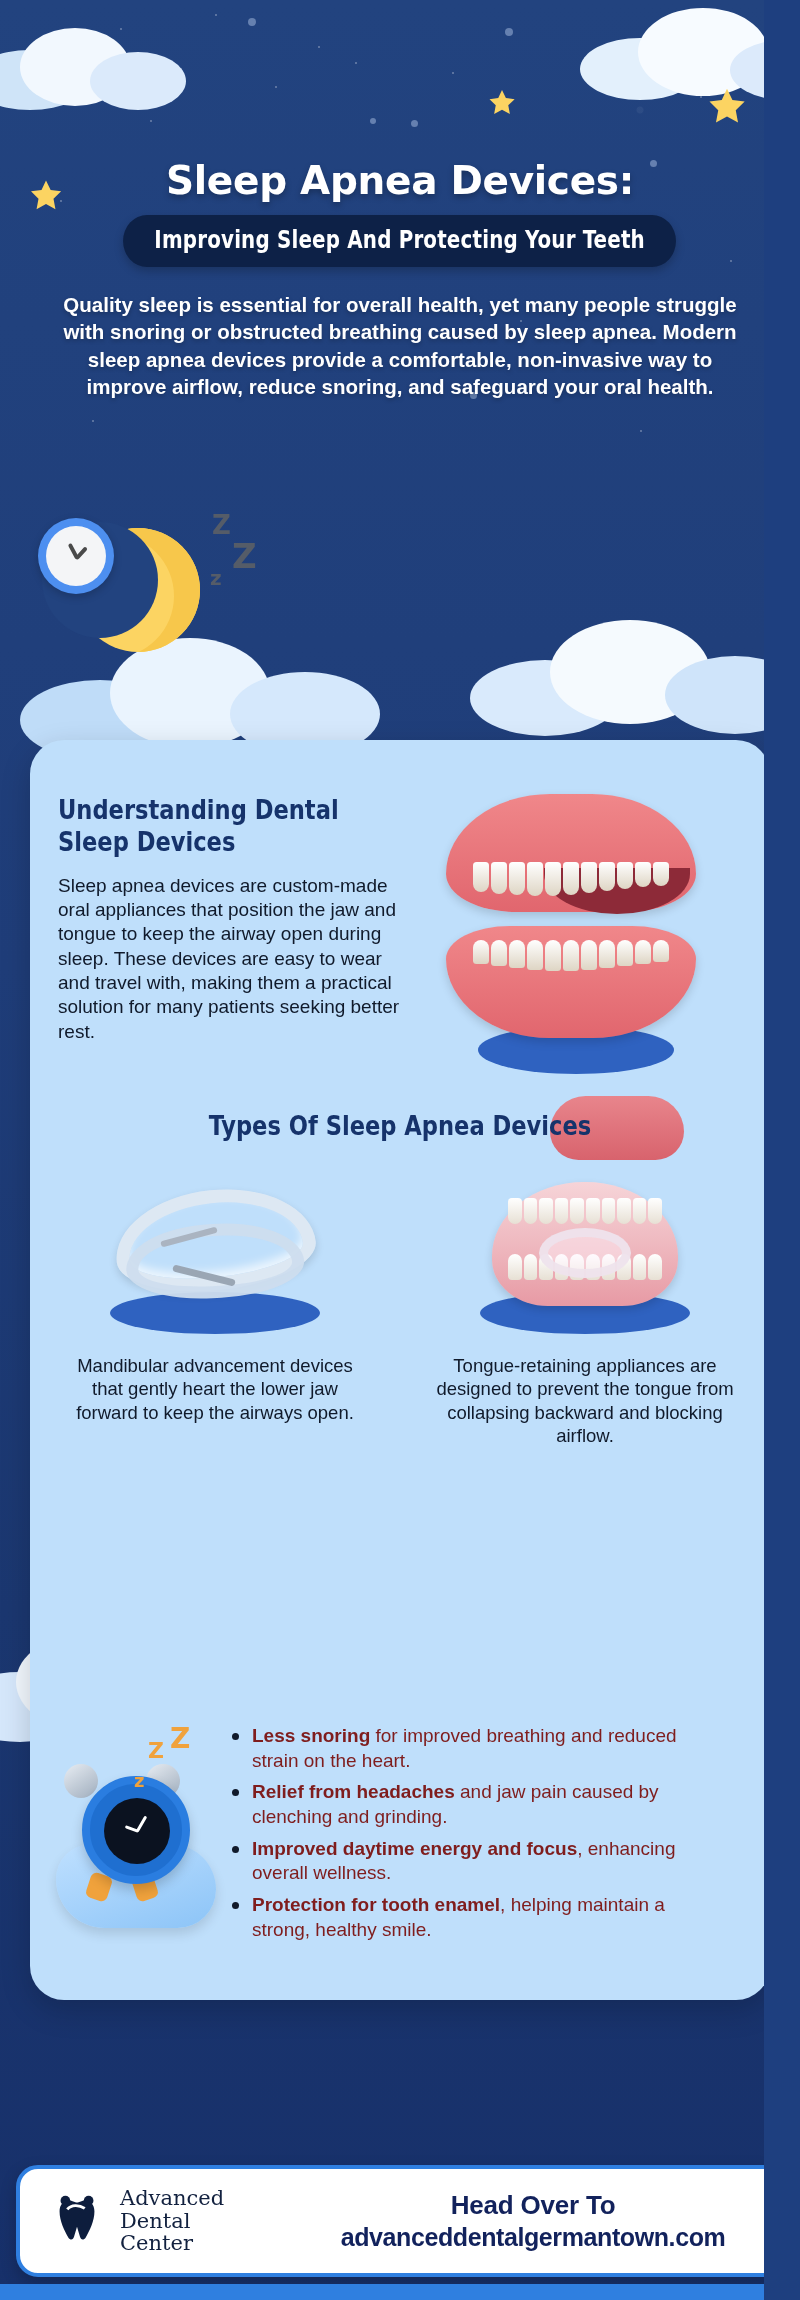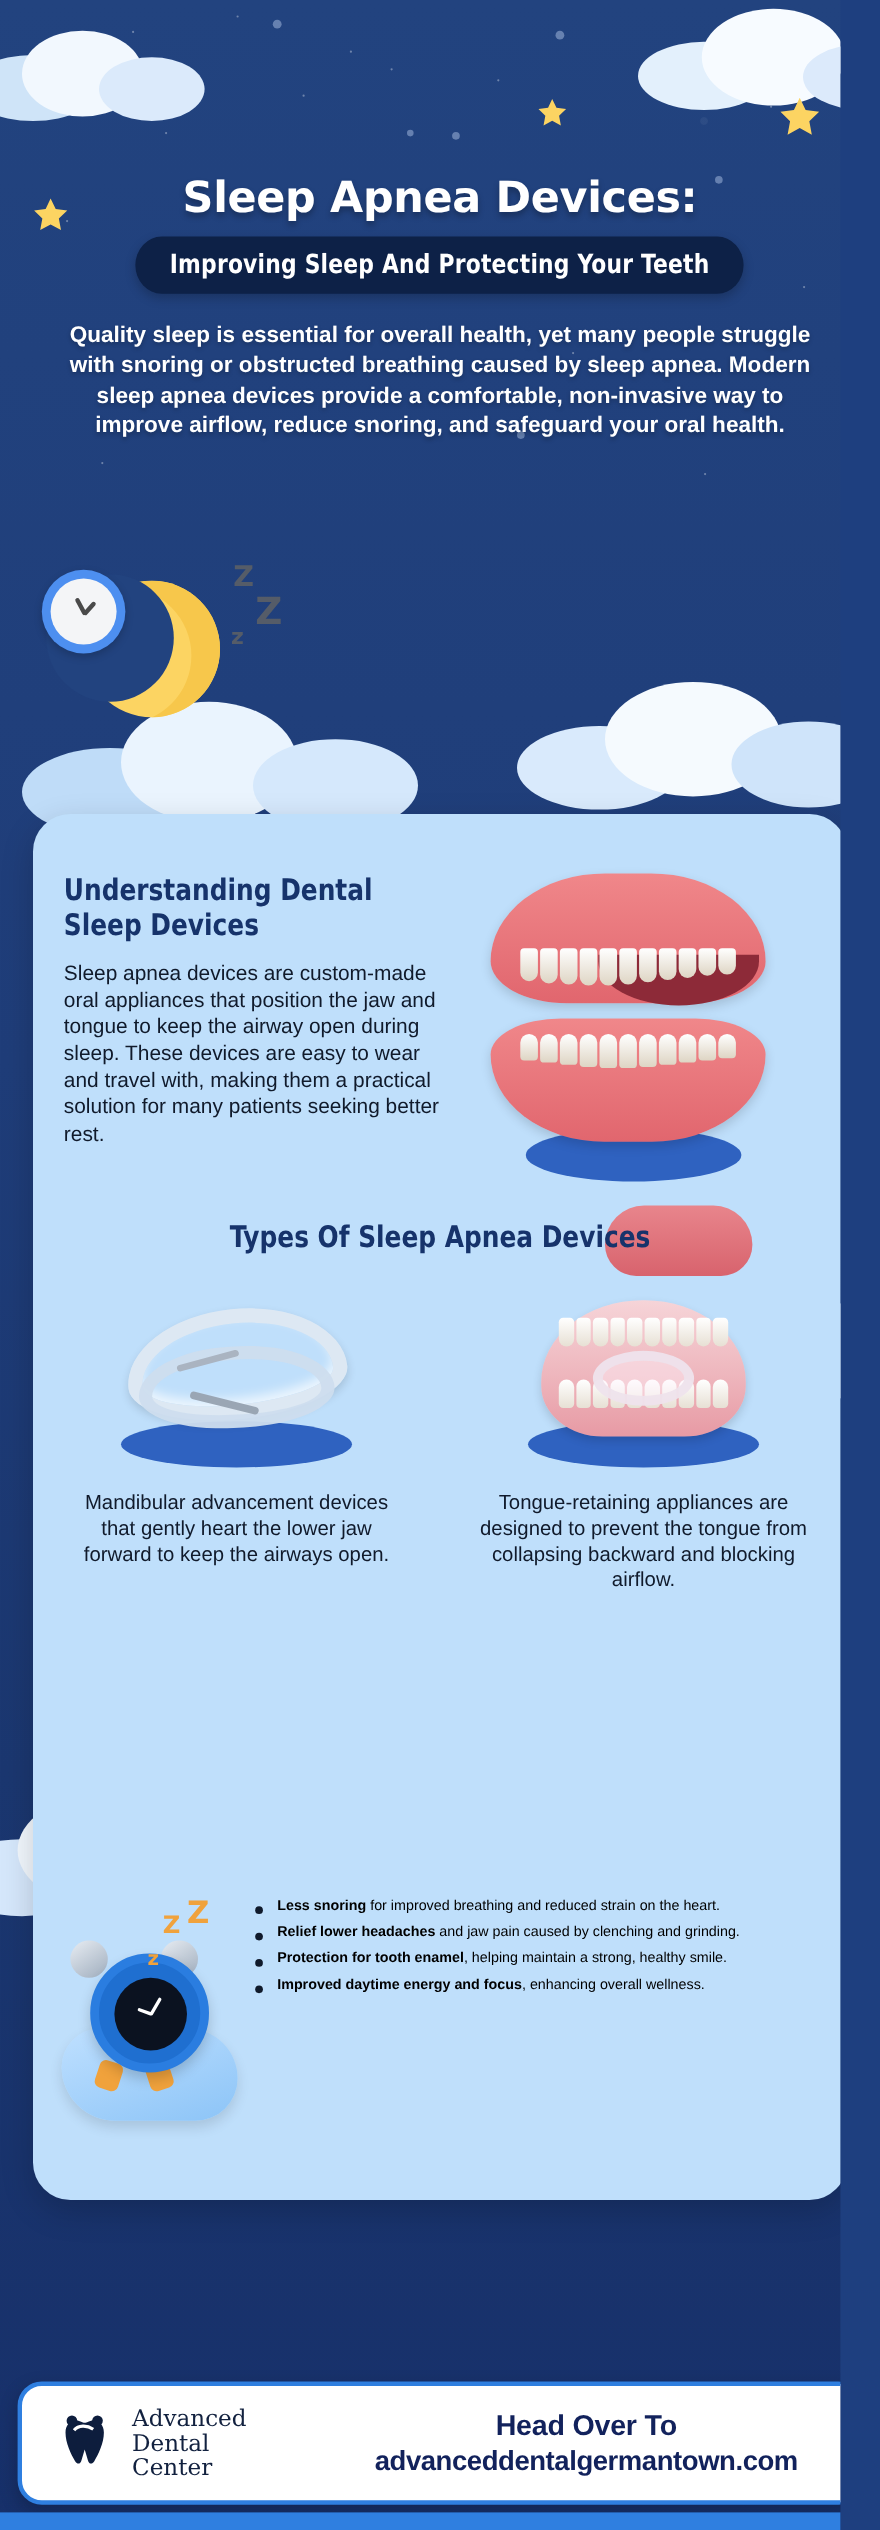--- a/index.html
+++ b/index.html
@@ -205,22 +205,22 @@
   .foot.l { left:58px; bottom:40px; transform:rotate(18deg); }
   .foot.r { left:104px; bottom:40px; transform:rotate(-18deg); }
   .bz { position:absolute; color:#f0a23c; font-weight:bold; font-family:"DejaVu Sans",sans-serif; }
   .bz1 { left:118px; top:18px; font-size:22px; }
   .bz2 { left:140px; top:2px;  font-size:28px; }
   .bz3 { left:104px; top:50px; font-size:18px; }
 
   .ben-list { width:520px; padding-right:26px; padding-top:4px; }
   .ben-list ul { list-style:none; }
   .ben-list li {
-    position:relative; color:#000000;
-    font-size:13px; line-height:1.3; padding-left:22px; margin-bottom:7px;
+    position:relative; color:#7f1d1d;
+    font-size:19px; line-height:1.3; padding-left:22px; margin-bottom:7px;
   }
   .ben-list li:before {
     content:""; position:absolute; left:2px; top:9px;
     width:7px; height:7px; border-radius:50%; background:#101a2b;
   }
   .ben-list b { font-weight:bold; }
 
   
   .cta {
     position:absolute; left:0; top:2035px; width:800px; text-align:center;
@@ -452,23 +452,23 @@
               <span class="ah2"></span>
             </div>
           </div>
         <span class="bz bz1">Z</span>
         <span class="bz bz2">Z</span>
         <span class="bz bz3">z</span>
       </div>
       <div class="ben-list">
         <ul>
           <li><b>Less snoring</b><span> for improved breathing and reduced strain on the heart.</span></li>
-          <li><b>Relief lower headaches</b><span> and jaw pain caused by clenching and grinding.</span></li>
+          <li><b>Relief from headaches</b><span> and jaw pain caused by clenching and grinding.</span></li>
+          <li><b>Improved daytime energy and focus</b><span>, enhancing overall wellness.</span></li>
           <li><b>Protection for tooth enamel</b><span>, helping maintain a strong, healthy smile.</span></li>
-          <li><b>Improved daytime energy and focus</b><span>, enhancing overall wellness.</span></li>
         </ul>
       </div>
     </div>
   </div>
 
 
   <div class="footer-bar">
     <div class="logo-area">
       <div class="logo-mark">
         <svg width="62" height="62" viewBox="0 0 64 64">

